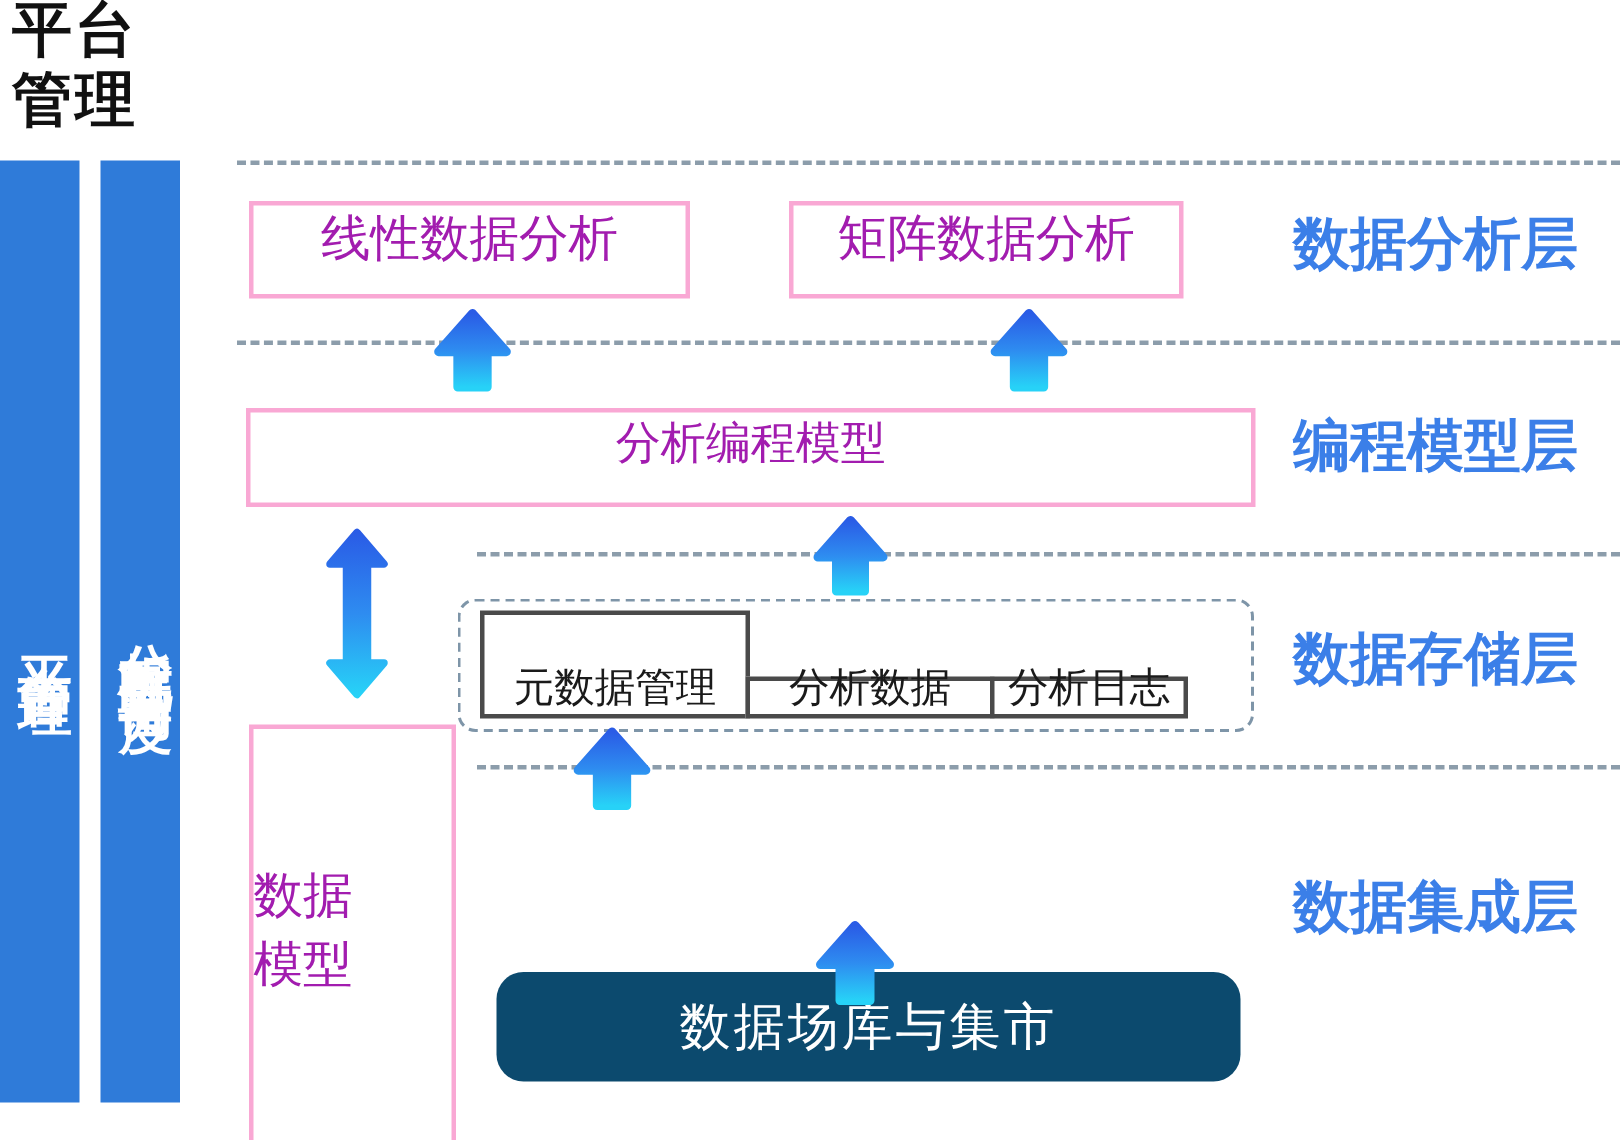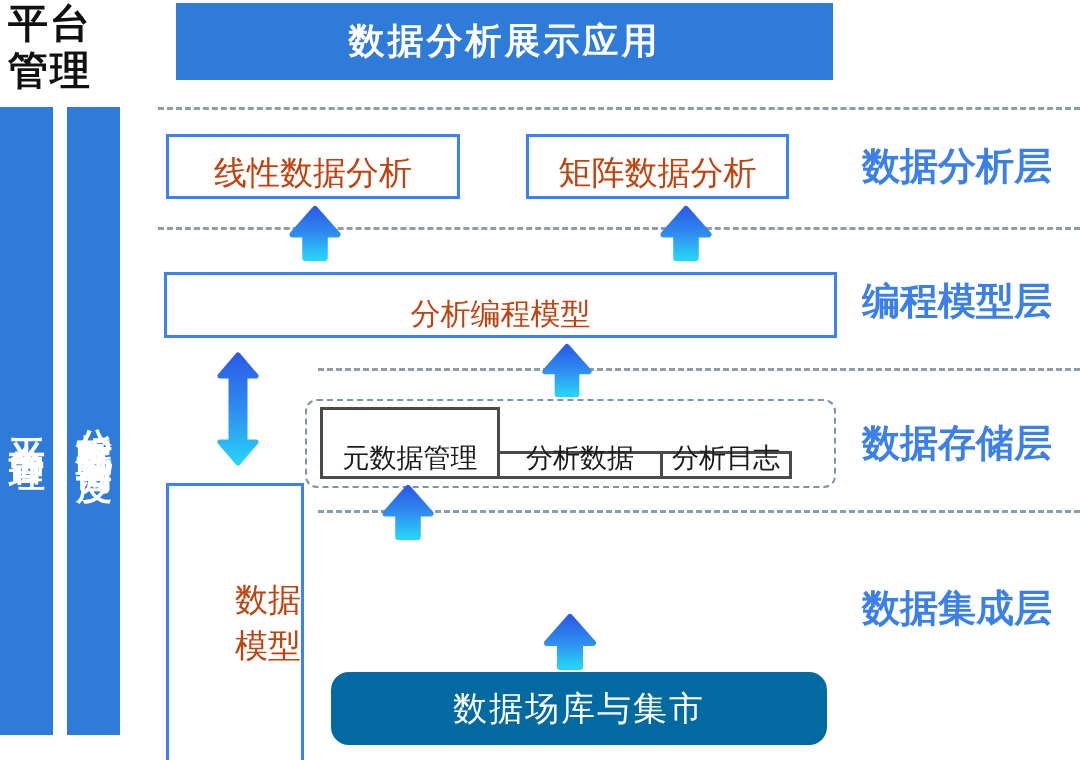--- a/index.html
+++ b/index.html
@@ -1,21 +1,21 @@
 <!DOCTYPE html>
 <html><head>
 <meta charset="utf-8">
 <style>
   html, body { margin: 0; padding: 0; background: #ffffff; }
   #diagram {
     position: relative;
     width: 1080px;
     height: 760px;
     background: #ffffff;
-    font-family: Liberation Sans, sans-serif;
+    font-family: Liberation Mono, monospace;
     overflow: hidden;
   }
   .abs { position: absolute; }
 
   
   .corner-label {
     left: 8px; top: 0px; width: 110px;
     font-size: 40px; font-weight: 700; color: #111111;
     line-height: 47px; letter-spacing: 2px;
   }
@@ -43,23 +43,23 @@
 
   
   .dash-line { height: 0; border-top: 3px dashed #8C9DAB; }
   .dash-1 { left: 158px; top: 107px; width: 922px; }
   .dash-2 { left: 158px; top: 227px; width: 922px; }
   .dash-3 { left: 318px; top: 368px; width: 762px; }
   .dash-4 { left: 318px; top: 510px; width: 762px; }
 
   
   .node {
-    background: #ffffff; border: 3px solid #3b82f6;
-    display: flex; align-items: flex-end; justify-content: center;
-    color: #c2410c; box-sizing: border-box;
+    background: #ffffff; border: 3px solid #f9a8d4;
+    display: flex; align-items: flex-start; justify-content: center;
+    color: #a21caf; box-sizing: border-box;
   }
   .box-linear      { left: 166px; top: 134px; width: 294px; height: 65px; font-size: 33px; }
   .box-matrix      { left: 526px; top: 134px; width: 263px; height: 65px; font-size: 33px; }
   .box-programming { left: 164px; top: 272px; width: 673px; height: 66px; font-size: 30px; }
   .box-datamodel   { left: 166px; top: 483px; width: 138px; height: 280px; font-size: 33px;
                      flex-direction: column; line-height: 46px; }
   .box-integration { left: 321px; top: 545px; width: 516px; height: 66px; font-size: 31px; }
 
   
   .storage-wrap {
@@ -75,22 +75,22 @@
     display: flex; align-items: flex-end; justify-content: center;
     color: #1a1a1a; font-size: 27px;
   }
   .storage-cell + .storage-cell { margin-left: -3px; margin-top: 44px; }
   .cell-1 { width: 180px; }
   .cell-2 { width: 166px; }
   .cell-3 { width: 132px; }
 
   
   .box-source {
-    left: 331px; top: 672px; width: 496px; height: 73px;
-    background: #0369a1; border-radius: 18px;
+    left: 331px; top: 648px; width: 496px; height: 73px;
+    background: #0c4a6e; border-radius: 18px;
     display: flex; align-items: center; justify-content: center;
     color: #ffffff; font-size: 34px; letter-spacing: 2px;
   }
 
   
   .layer-label {
     left: 862px; width: 218px;
     color: #3B7FE8; font-size: 38px; font-weight: 700; line-height: 44px;
     white-space: nowrap;
   }
@@ -104,23 +104,20 @@
 </head>
 <body>
 
 <div id="diagram">
 
   <div class="abs corner-label">
     <div>平台</div>
     <div>管理</div>
   </div>
 
-  <div class="abs banner">
-    <span>数据分析展示应用</span>
-  </div>
 
   <div class="abs vbar vbar-1">
     <span class="vbar-text">平台管理</span>
   </div>
   <div class="abs vbar vbar-2">
     <span class="vbar-text">分析配置与调度</span>
   </div>
 
   <div class="abs dash-line dash-1"></div>
   <div class="abs dash-line dash-2"></div>

